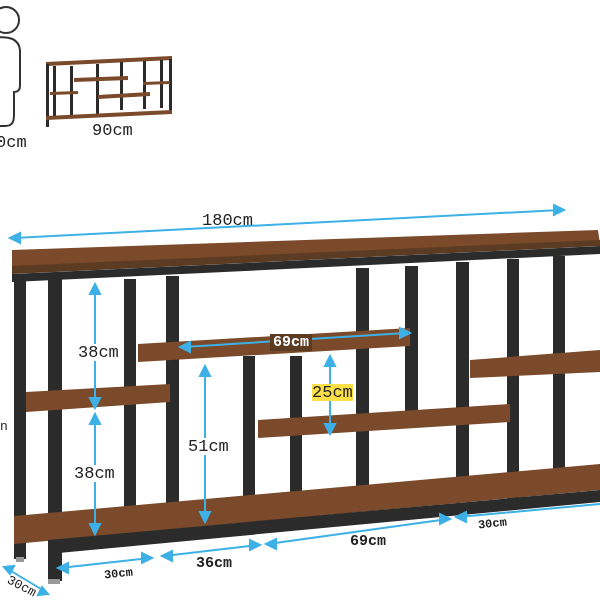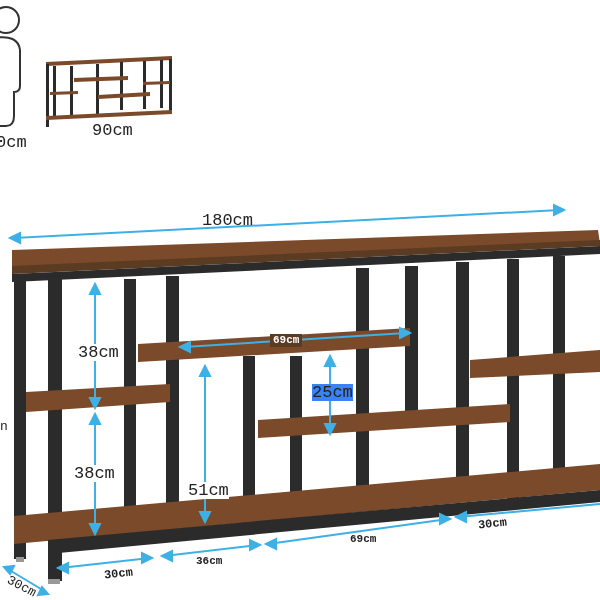--- a/index.html
+++ b/index.html
@@ -1,21 +1,21 @@
 <!DOCTYPE html>
 <html><head>
   <meta charset="utf-8">
   <style>
     html, body { margin: 0; padding: 0; background: #ffffff; }
     body { width: 600px; height: 600px; position: relative; overflow: hidden; font-family: "Liberation Sans", sans-serif; }
     .stage { position: absolute; left: 0; top: 4px; width: 600px; height: 476px; font-family: Liberation Mono, monospace; }
     svg { position: absolute; left: 0; top: 0; }
     .lbl { position: absolute; color: #222; white-space: nowrap; line-height: 1; }
     .lbl.reg { font-size: 17px; }
-    .lbl.bold { font-size: 11px; font-weight: bold; }
+    .lbl.bold { font-size: 15px; font-weight: bold; }
     .lbl.top { font-size: 17px; }
     .lbl.thumb { font-size: 17px; }
     .badge { background: #5b3b22; color: #fff; padding: 1px 3px; font-weight: bold; font-size: 10px; }
   </style>
 </head>
 <body>
 
 <div class="stage">
 
   <svg width="600" height="600">
@@ -123,22 +123,22 @@
       <polygon points="48,590 38,591 42,583"></polygon>
     </g>
   </svg>
 
   <div class="lbl thumb" style="left:-4px; top:130px;">0cm</div>
   <div class="lbl thumb" style="left:92px; top:118px;">90cm</div>
 
   <div class="lbl top" style="left:202px; top:208px;">180cm</div>
   <div class="lbl reg" style="left:78px; top:340px; background:#fff;">38cm</div>
   <div class="lbl reg" style="left:74px; top:461px; background:#fff;">38cm</div>
-  <div class="lbl reg" style="left:188px; top:434px; background:#fff;margin-top:44px;">51cm</div>
-  <div class="lbl reg" style="left:312px; top:380px; background:#3b82f6;">25cm</div>
+  <div class="lbl reg" style="left:188px; top:434px; background:#fff;">51cm</div>
+  <div class="lbl reg" style="left:312px; top:380px; background:#fde047;">25cm</div>
   <div class="lbl bold badge" style="left:270px; top:330px;">69cm</div>
 
   <div class="lbl bold" style="left:104px; top:564px; font-size:12px; transform:rotate(-6deg);">30cm</div>
   <div class="lbl bold" style="left:196px; top:552px;">36cm</div>
   <div class="lbl bold" style="left:350px; top:530px;">69cm</div>
   <div class="lbl bold" style="left:478px; top:514px; font-size:12px; transform:rotate(-6deg);">30cm</div>
   <div class="lbl reg" style="left:6px; top:576px; font-size:13px; transform:rotate(28deg);">30cm</div>
   <div class="lbl reg" style="left:0px; top:416px; font-size:13px;">n</div>
 </div>
 

